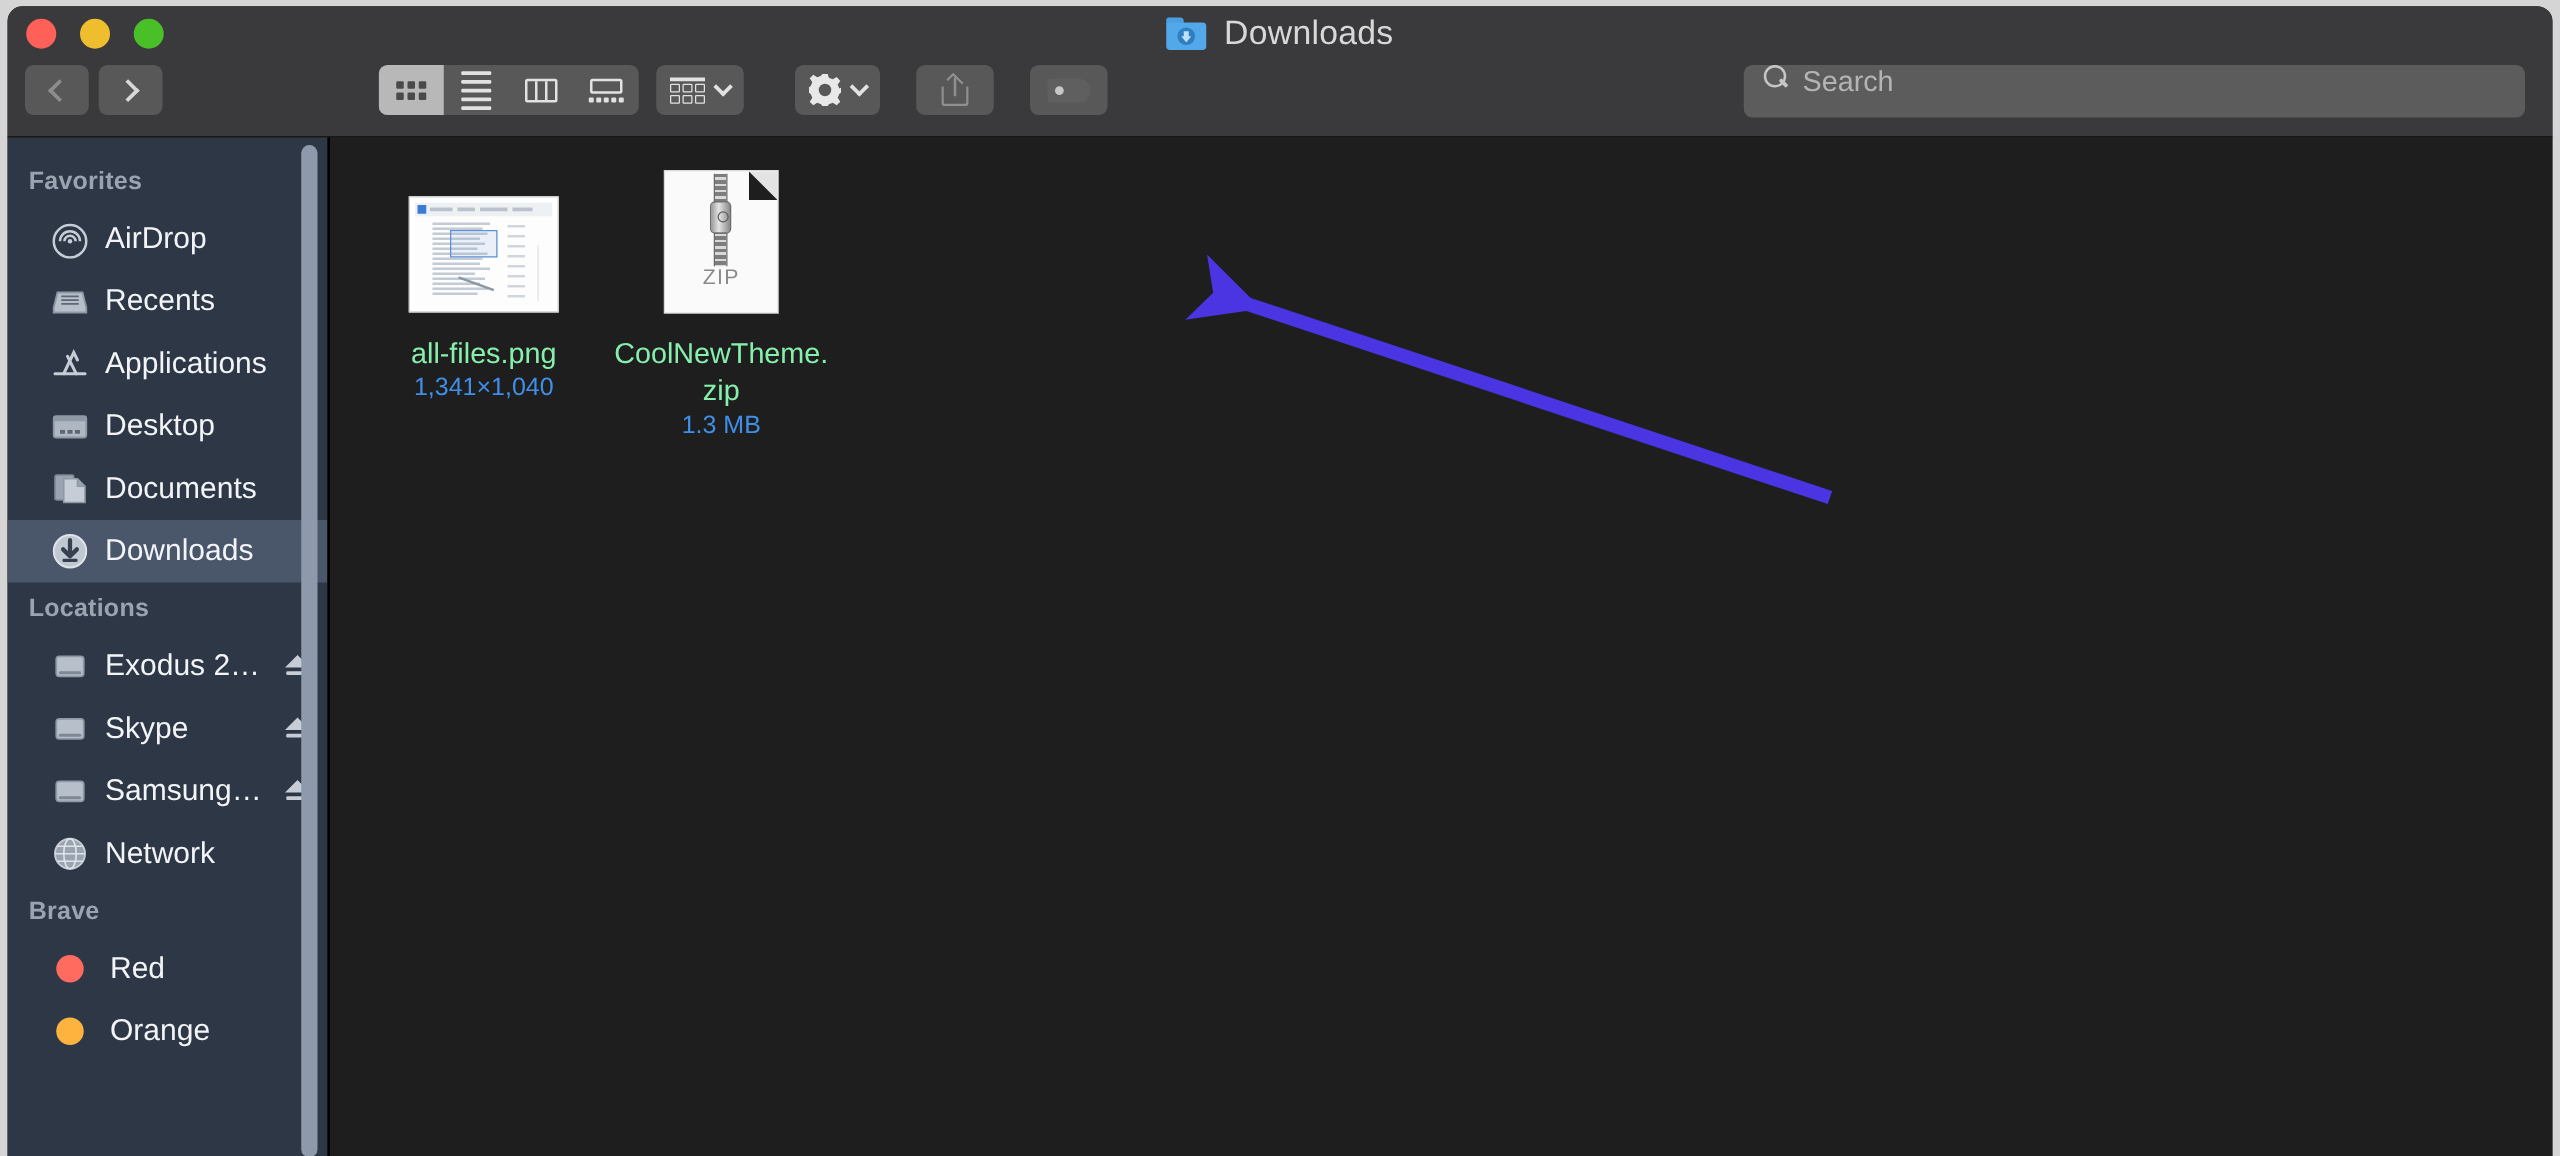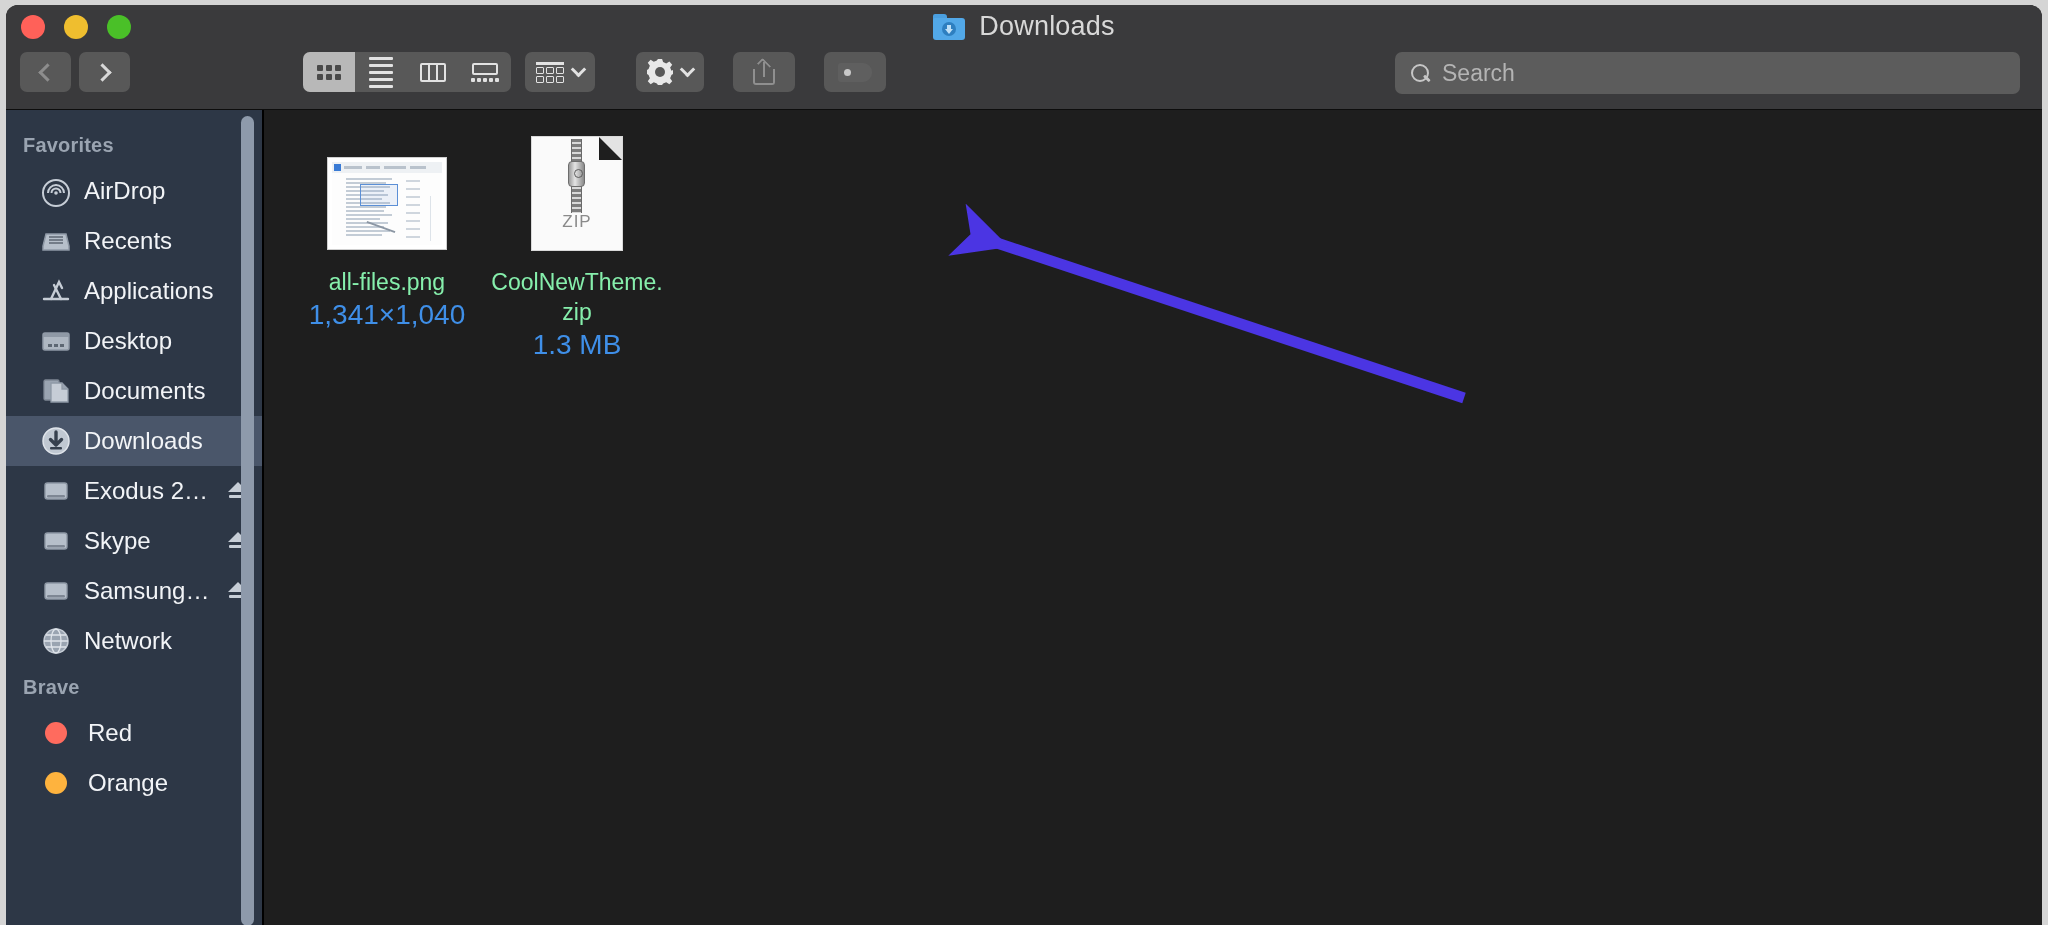--- a/index.html
+++ b/index.html
@@ -194,21 +194,21 @@
   .tag-ic .hole {
     position: absolute; left: 6px; top: 6px; width: 7px; height: 7px;
     border-radius: 50%; background: #c8c8c8;
   }
 
   
   .search {
     position: absolute; right: 22px; top: 47px;
     width: 625px; height: 42px;
     background: #5c5c5c; border-radius: 7px;
-    display: flex; align-items: center; gap: 12px; padding: 0 16px;
+    display: flex; gap: 12px; padding: 0 16px;
   }
   .mag { width: 19px; height: 19px; position: relative; flex: 0 0 auto; }
   .mag::before {
     content: ""; position: absolute; left: 0; top: 0;
     width: 14px; height: 14px; border: 2.5px solid #c6c6c6; border-radius: 50%;
   }
   .mag::after {
     content: ""; position: absolute; left: 12px; top: 13px;
     width: 8px; height: 2.5px; background: #c6c6c6;
     transform: rotate(45deg); border-radius: 1px;
@@ -278,21 +278,21 @@
     padding-top: 4px;
   }
   .thumb-wrap {
     height: 118px; display: flex; align-items: flex-end; justify-content: center;
   }
   .file-name {
     margin-top: 17px;
     font-size: 23px; color: #86efac; text-align: center;
     line-height: 30px; width: 178px; word-break: break-all;
   }
-  .file-meta { margin-top: 2px; font-size: 28px; color: #3f8fe8; text-align: center; }
+  .file-meta { margin-top: 2px; font-size: 20px; color: #3f8fe8; text-align: center; }
 
   
   .png-thumb {
     width: 120px; height: 93px; background: #fff;
     border: 1px solid #cfcfcf; padding: 4px;
   }
   .png-inner { width: 100%; height: 100%; background: #fdfdfd; position: relative; overflow: hidden; }
   .png-inner .tbar { position: absolute; left: 0; top: 0; right: 0; height: 11px; background: #eef1f4; }
   .png-inner .tbar::before {
     content: ""; position: absolute; left: 2px; top: 2px; width: 7px; height: 7px; background: #3a7bd5;
@@ -538,20 +538,21 @@
         <span class="sb-icon">
           <svg width="32" height="32" viewBox="0 0 32 32">
             <circle cx="16" cy="16" r="13" fill="#c0c8d2" stroke="#dfe4ea" stroke-width="1.5"></circle>
             <path d="M16 7v11M10.5 14.5 16 20l5.5-5.5" stroke="#36404e" stroke-width="3.4" fill="none" stroke-linecap="round" stroke-linejoin="round"></path>
             <rect x="10" y="22" width="12" height="2.6" rx="1" fill="#36404e"></rect>
           </svg>
         </span>
         <span class="sb-label">Downloads</span>
       </div>
 
+      <div class="sb-header">Locations</div>
 
 
       <div class="sb-item">
         <span class="sb-icon">
           <svg width="32" height="32" viewBox="0 0 32 32">
             <rect x="5" y="8" width="22" height="16" rx="2.5" fill="#b6bfca" stroke="#8f99a6" stroke-width="1.4"></rect>
             <rect x="7" y="20" width="18" height="2.4" rx="1.2" fill="#7e8794"></rect>
           </svg>
         </span>
         <span class="sb-label">Exodus 2…</span>

